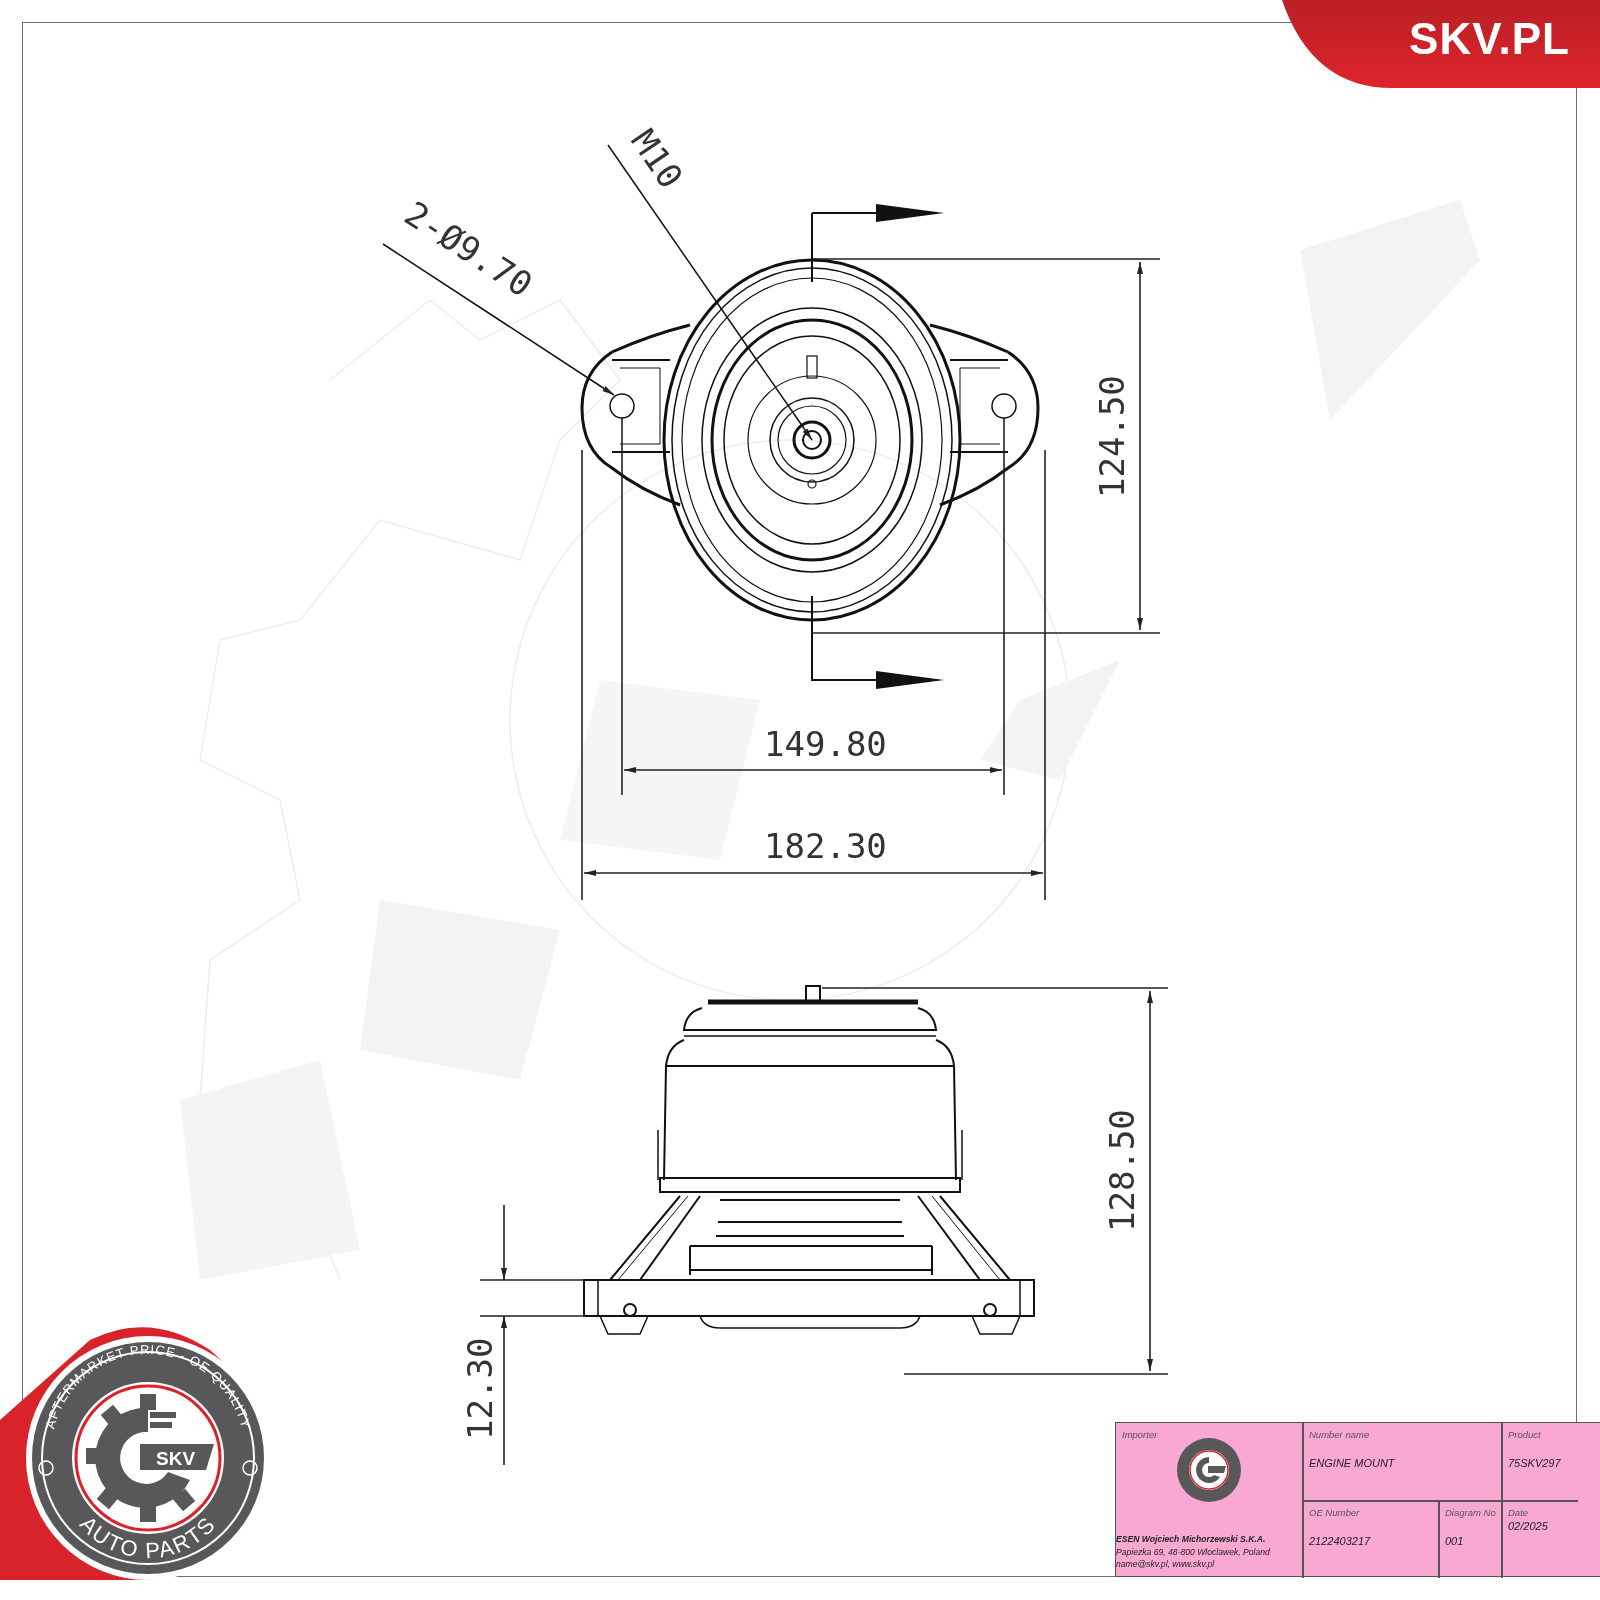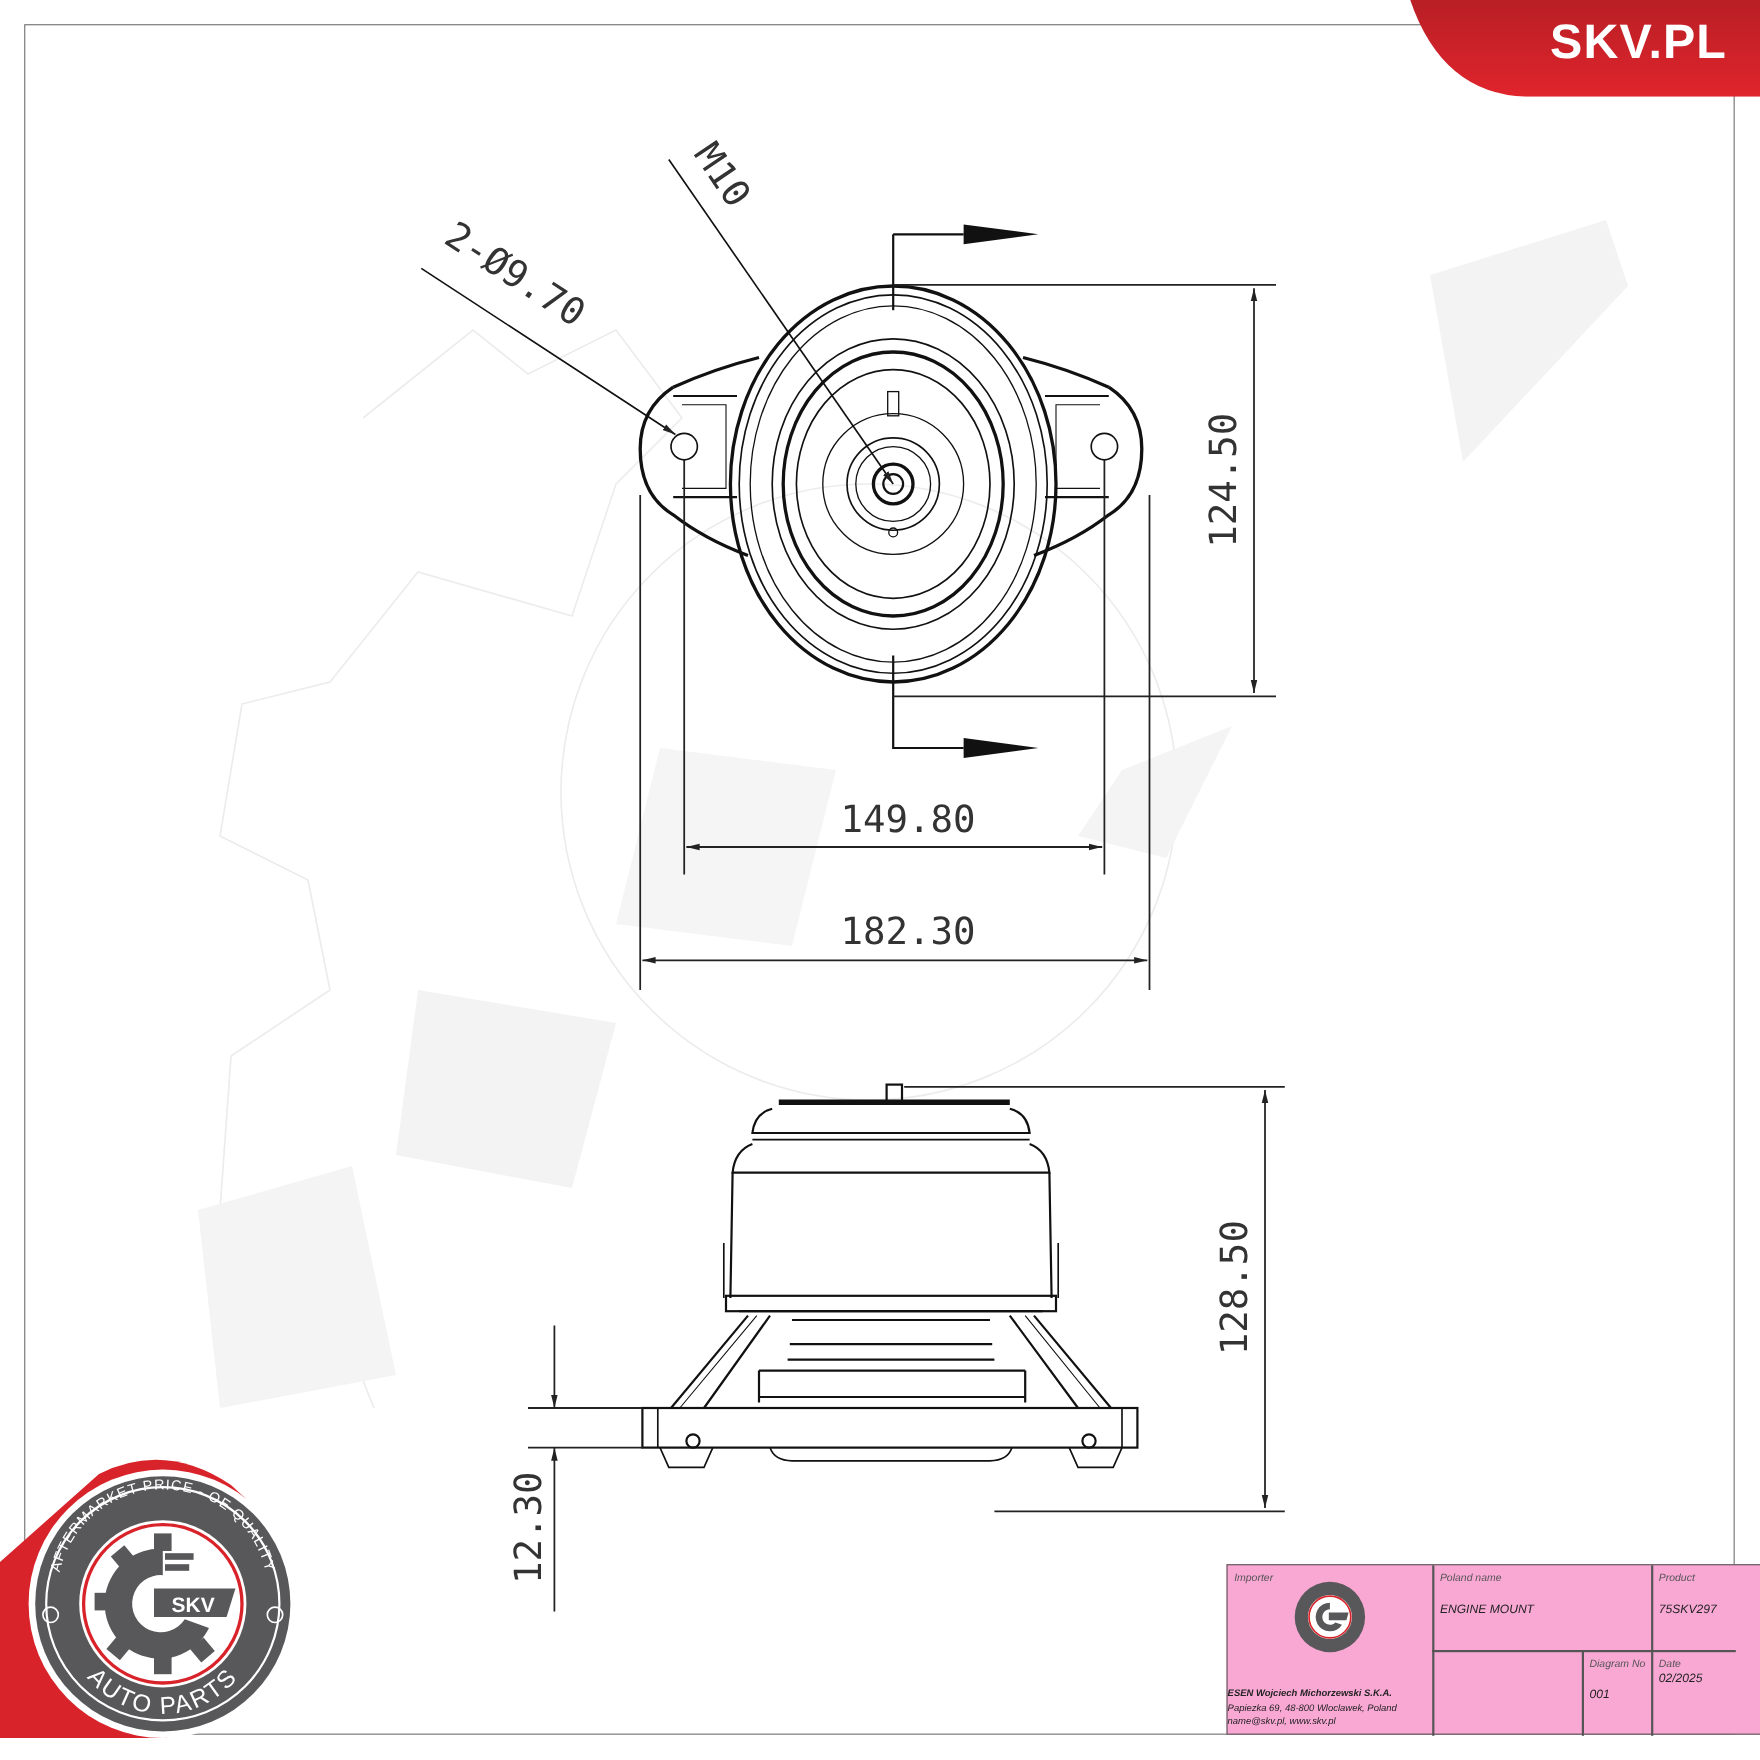--- a/index.html
+++ b/index.html
@@ -195,27 +195,31 @@
       <path d="M32,29 L50,29 L48,36 L32,36 Z" fill="#58585a"></path>
     </svg>
     <div class="imp-text">
       <div><b>ESEN Wojciech Michorzewski S.K.A.</b></div>
       <div>Papiezka 69, 48-800 Wloclawek, Poland</div>
       <div>name@skv.pl, www.skv.pl</div>
     </div>
   </div>
 
   <div class="cell" style="left:187px;top:0;width:198px;height:77px">
-    <div class="lbl">Poland name</div>
+    <div class="lbl">Number name</div>
     <div class="val" style="top:34px">ENGINE MOUNT</div>
   </div>
   <div class="cell" style="left:386px;top:0;width:76px;height:77px">
     <div class="lbl">Product</div>
     <div class="val" style="top:34px">75SKV297</div>
   </div>
+  <div class="cell" style="left:187px;top:78px;width:135px;height:77px">
+    <div class="lbl">OE Number</div>
+    <div class="val" style="top:34px">2122403217</div>
+  </div>
   <div class="cell" style="left:323px;top:78px;width:62px;height:77px">
     <div class="lbl">Diagram No</div>
     <div class="val" style="top:34px">001</div>
   </div>
   <div class="cell" style="left:386px;top:78px;width:76px;height:77px">
     <div class="lbl">Date</div>
     <div class="val" style="top:19px">02/2025</div>
   </div>
 </div>
 

